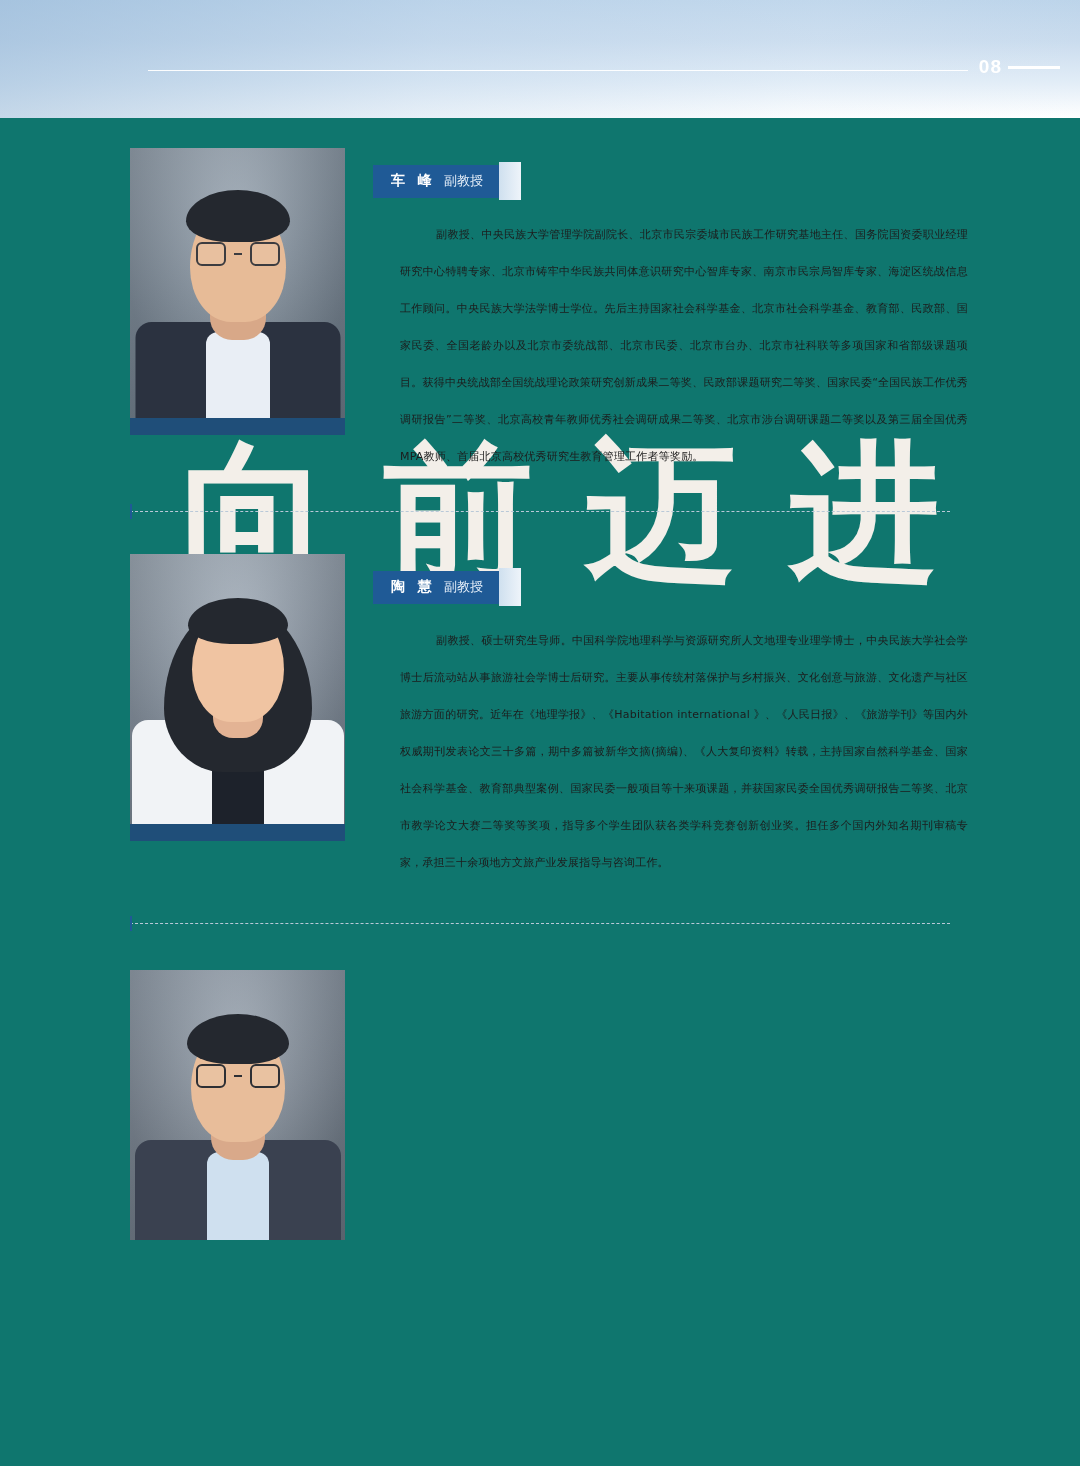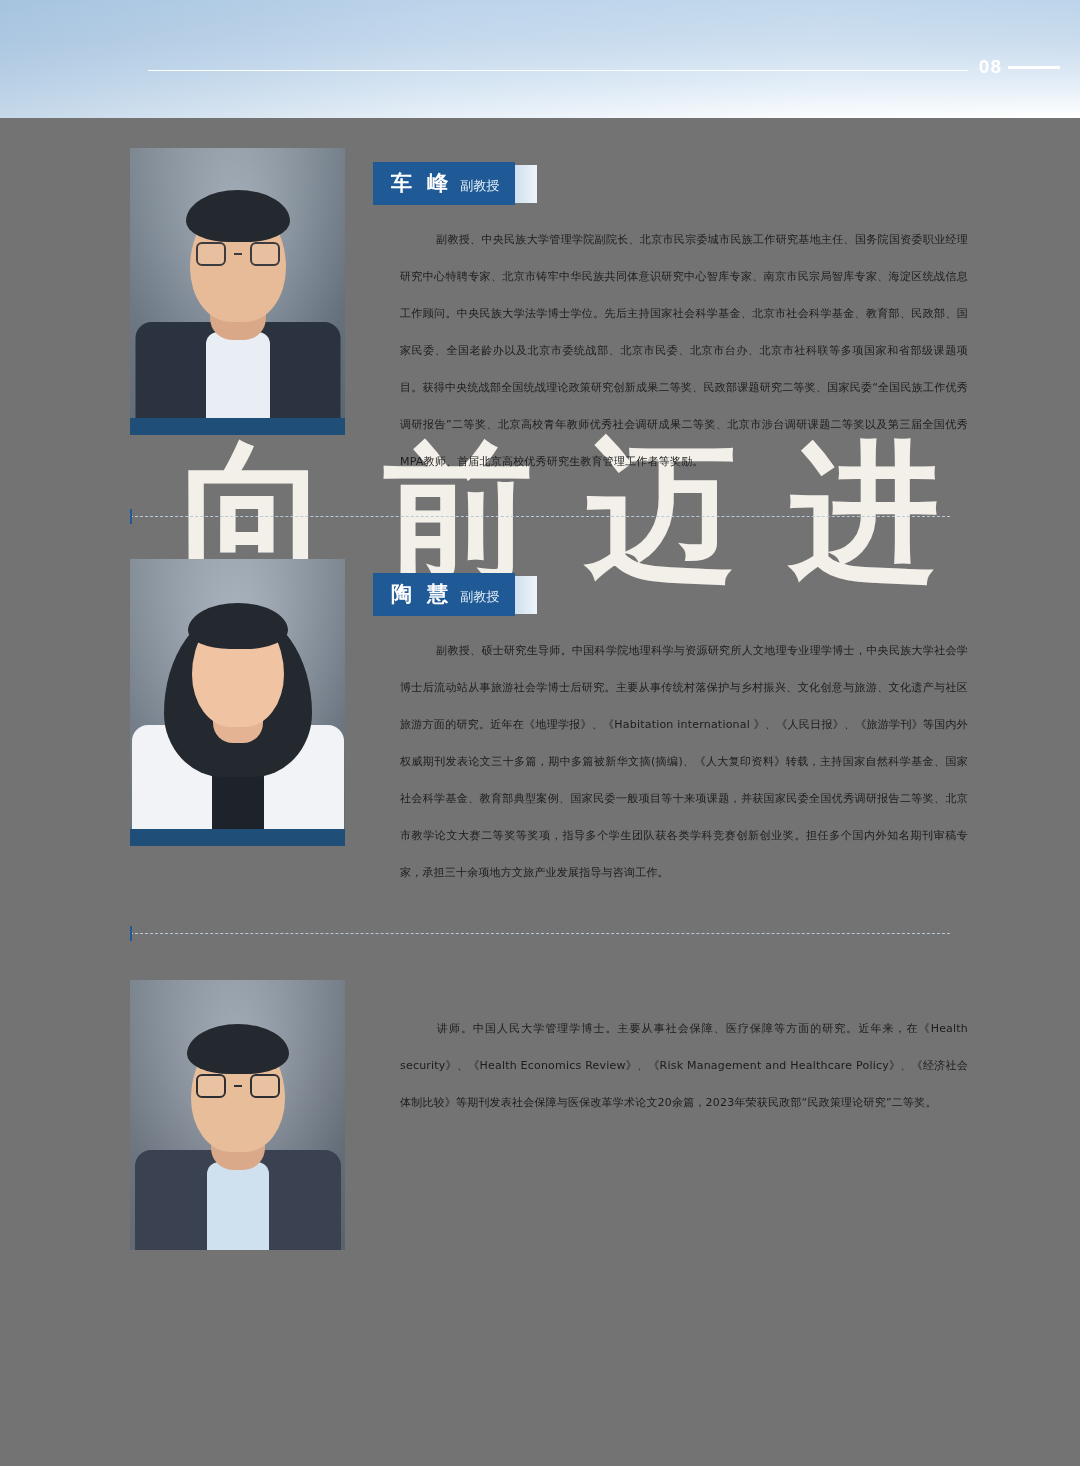--- a/index.html
+++ b/index.html
@@ -12,21 +12,21 @@
     background: #ffffff;
     font-family: "Liberation Sans", sans-serif;
     overflow: hidden;
     position: relative;
   }
 
   
   .page {
     position: absolute;
     inset: 0;
-    background: #737373;
+    background: #0f766e;
     overflow: hidden;
   }
 
   
   .top-band {
     position: absolute;
     left: 0; top: 0;
     width: 1080px;
     height: 118px;
     background:
@@ -199,21 +199,21 @@
     position: absolute;
     right: -14px;
     top: 0;
     width: 0; height: 0;
     border-top: 19px solid transparent;
     border-bottom: 19px solid transparent;
     border-left: 14px solid #1f5a96;
     opacity: 0;
   }
   .name-tag .nm {
-    font-size: 21px;
+    font-size: 14px;
     font-weight: bold;
     letter-spacing: 4px;
     font-family: "DejaVu Sans", sans-serif;
   }
   .name-tag .ti {
     font-size: 13px;
     margin-left: 8px;
     color: #e7f0fa;
     font-family: "DejaVu Sans", sans-serif;
   }
@@ -368,18 +368,17 @@
           <div class="glasses" style="bottom:152px;">
             <div class="lens" style="border-color:#2d2f34;"></div>
               <div class="bridge" style="background:#2d2f34;"></div>
               <div class="lens" style="border-color:#2d2f34;"></div>
           </div>
         </div>
 
       </div>
 
       <div class="text-col">
-        <div class="bio"><span class="indent"></span><span>讲师。中国人民大学管理学博士。主要从事社会保障、医疗保障等方面的研究。近年来，在《Health security》、《Health Economics Review》、《Risk Management and Healthcare Policy》、《经济社会体制比较》等期刊发表社会保障与医保改革学术论文20余篇，2023年荣获民政部“民政策理论研究”二等奖。</span></div>
       </div>
     </div>
 
   </div>
 </div>
 
 </body></html>

